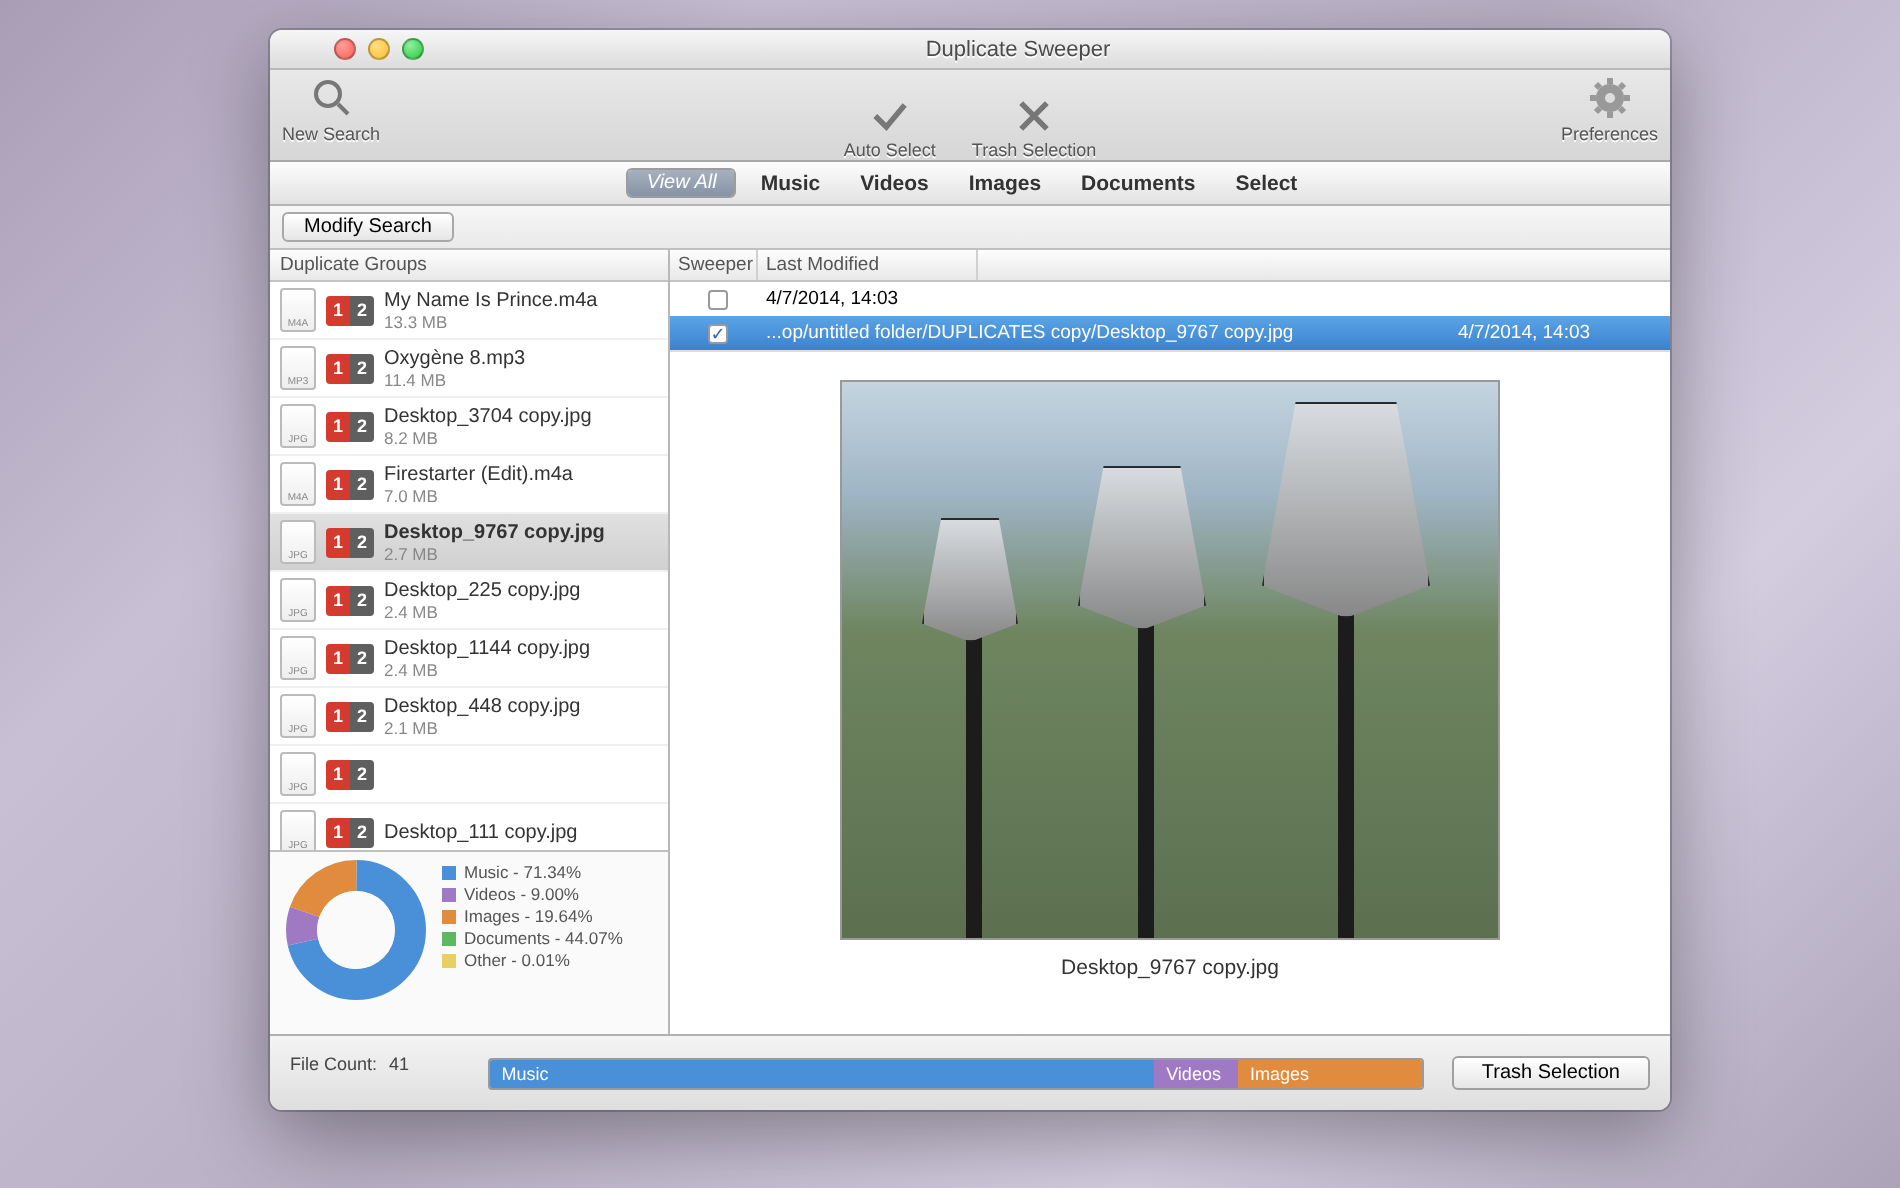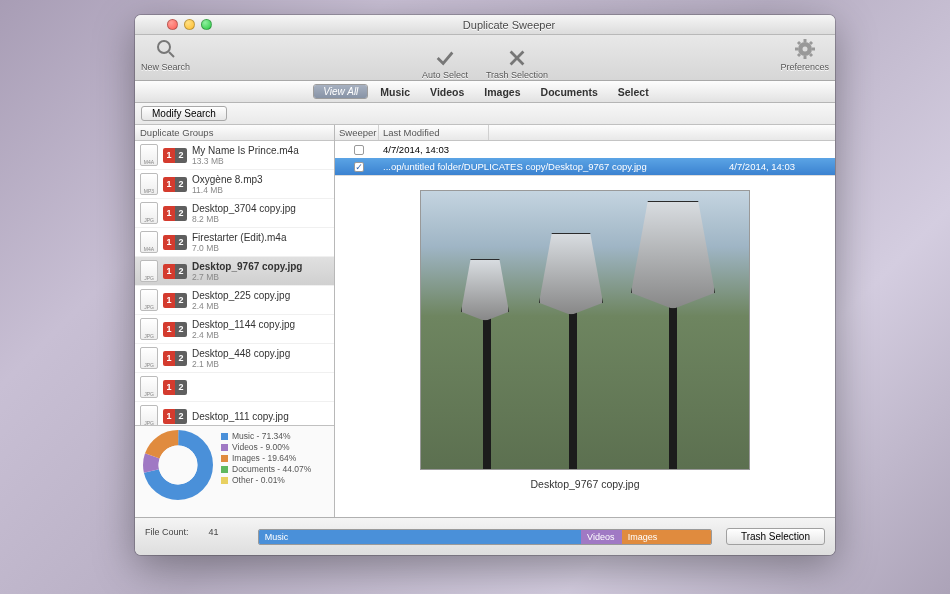--- a/index.html
+++ b/index.html
@@ -82,21 +82,21 @@
 .preview { flex:1; display:flex; flex-direction:column; align-items:center; justify-content:flex-start; background:#fff; border-top:1px solid #dcdcdc; padding-top:14px; }
 .preview-img { width: 330px; height: 280px; border:1px solid #999; background:#6b7a6e; position:relative; overflow:hidden; }
 .sky { position:absolute; inset:0; background: linear-gradient(#c4d4e0 0%, #9fb5c5 20%, #6e8560 45%, #5c7050 100%); }
 .lamp { position:absolute; background: linear-gradient(#d8dce0, #888); border:1px solid #2a2a2a; }
 .post { position:absolute; width:8px; background:#1c1c1c; bottom:0; }
 .cap { font-size:10.5px; color:#333; margin-top:8px; }
 .footer {
   height:38px; background:linear-gradient(#f4f4f4,#dedede); border-top:1px solid #b0b0b0; display:flex; align-items:center; padding:0 10px; gap:14px;
 }
 .stats { font-size:9px; color:#444; }
-.stats div { display:flex; gap:20px;margin-top:46px; }
+.stats div { display:flex; gap:6px;margin-top:46px; }
 .bar { flex:1; height:16px; border:1px solid #9a9a9a; border-radius:2px; display:flex; overflow:hidden; background:#f0f0f0; font-size:9px; }
 .bar > div { display:flex; align-items:center; padding-left:6px; color:#fff; }
 .trash-btn { font-size:10px; padding:2px 14px; background:linear-gradient(#fff,#e6e6e6); border:1px solid #a0a0a0; border-radius:3px; cursor:pointer; }
 </style>
 </head>
 <body>
 
 <div class="window">
   <div class="titlebar">
     <div class="traffic">

